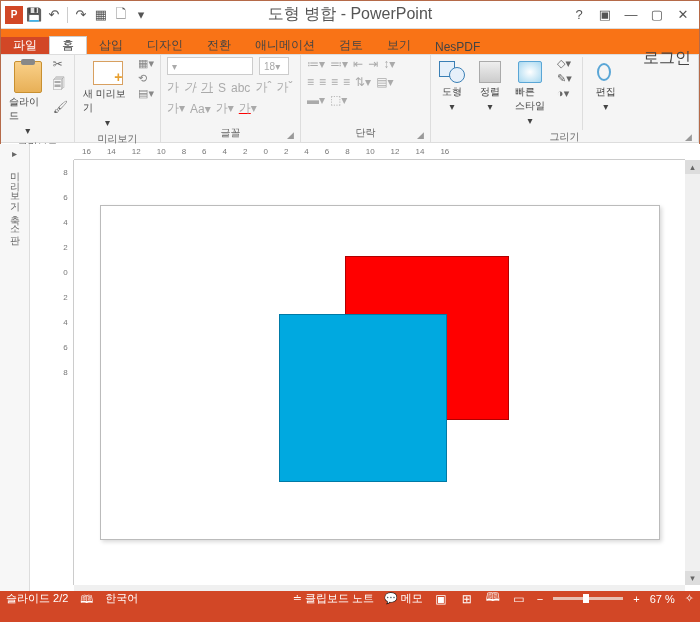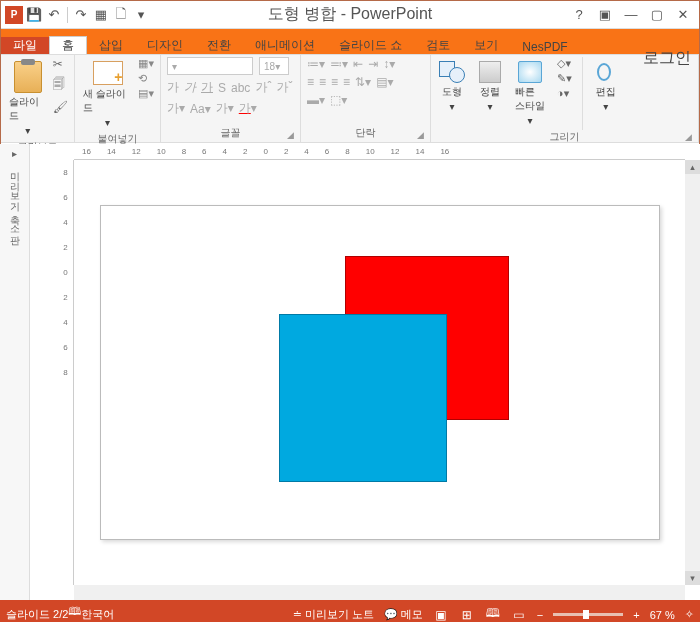--- a/index.html
+++ b/index.html
@@ -47,21 +47,21 @@
 .side-panel { position: absolute; top: 0; left: 0; width: 30px; bottom: 0; background: #f7f7f7; border-right: 1px solid #ddd; display: flex; flex-direction: column; align-items: center; padding-top: 4px; gap: 6px; font-size: 10px; color: #666; }
 .vtxt { writing-mode: vertical-rl; }
 .canvas-wrap { position: absolute; top: 16px; left: 74px; right: 15px; bottom: 15px; background: #fff; display: flex; align-items: center; justify-content: center; }
 .slide { position: relative; width: 560px; height: 335px; background: #fff; border: 1px solid #bbb; box-shadow: 2px 2px 4px rgba(0,0,0,0.15); }
 .shape-red { position: absolute; left: 244px; top: 50px; width: 164px; height: 164px; background: #ff0000; border: 1px solid #b00000; }
 .shape-blue { position: absolute; left: 178px; top: 108px; width: 168px; height: 168px; background: #00a9e0; border: 1px solid #007aa6; }
 .scroll-v { position: absolute; top: 16px; right: 0; width: 15px; bottom: 15px; background: #f0f0f0; }
 .scroll-v .up, .scroll-v .dn { position: absolute; left: 0; right: 0; height: 14px; background: #ddd; text-align: center; font-size: 9px; color: #666; line-height: 14px; }
 .scroll-v .up { top: 0; } .scroll-v .dn { bottom: 0; }
 .scroll-h { position: absolute; left: 74px; right: 15px; bottom: 0; height: 15px; background: #f0f0f0; }
-.status { position: absolute; bottom: 0; left: 0; right: 0; height: 22px; background: #d24726; color: #fff; display: flex; align-items: flex-end; font-size: 11px; padding: 0 6px; }
+.status { position: absolute; bottom: 0; left: 0; right: 0; height: 31px; background: #d24726; color: #fff; display: flex; align-items: flex-start; font-size: 11px; padding: 0 6px; gap: 12px; }
 .status .right { margin-left: auto; display: flex; align-items: center; gap: 10px; }
 .zoom-slider { width: 70px; height: 3px; background: #e8bfb1; position: relative; }
 .zoom-slider::after { content: ""; position: absolute; left: 30px; top: -3px; width: 6px; height: 9px; background: #fff; }
 .vbtn { width: 16px; height: 14px; display: flex; align-items: center; justify-content: center; font-size: 12px; }
 </style>
 </head>
 <body>
 
 <div class="titlebar">
   <div class="qat">
@@ -84,21 +84,20 @@
   </div>
 </div>
 
 <div class="tabs">
   <div class="tab file">파일</div>
   <div class="tab home">홈</div>
   <div class="tab">삽입</div>
   <div class="tab">디자인</div>
   <div class="tab">전환</div>
   <div class="tab">애니메이션</div>
-  <div class="tab">슬라이드 쇼</div>
   <div class="tab">검토</div>
   <div class="tab">보기</div>
   <div class="tab">NesPDF</div>
   <div class="login">로그인</div>
 </div>
 
 <div class="ribbon">
   <div class="group" style="width:74px">
     <div class="grow">
       <div class="bigbtn">
@@ -113,29 +112,29 @@
     </div>
     <div class="glabel">
         <span>클립보드</span>
         <span class="dlg">◢</span>
       </div>
   </div>
   <div class="group" style="width:86px">
     <div class="grow">
       <div class="bigbtn">
         <div class="slide-ico"></div>
-        <span>새 슬라이드</span>▾
+        <span>새 미리보기</span>▾
       </div>
       <div class="mini">
         <span>▦▾</span>
         <span>⟲</span>
         <span>▤▾</span>
       </div>
     </div>
-    <div class="glabel">붙여넣기</div>
+    <div class="glabel">미리보기</div>
   </div>
   <div class="group" style="width:140px">
     <div class="grow" style="flex-direction:column;gap:4px">
       <div class="fontrow">
         <div class="fbox" style="width:86px">▾</div>
         <div class="fbox" style="width:30px"><span>18</span> ▾</div>
       </div>
       <div class="row">
         <span>가</span>
         <span><i>가</i></span>
@@ -263,21 +262,21 @@
     <div class="dn">▾</div>
   </div>
   <div class="scroll-h"></div>
 </div>
 
 <div class="status">
   <span>슬라이드 2/2</span>
   <span>🕮</span>
   <span>한국어</span>
   <div class="right">
-    <span>≐ <span>미리보기 노트</span></span>
+    <span>≐ <span>클립보드 노트</span></span>
     <span>💬 <span>메모</span></span>
     <span class="vbtn">▣</span>
     <span class="vbtn">⊞</span>
     <span class="vbtn">🕮</span>
     <span class="vbtn">▭</span>
     <span>−</span>
     <div class="zoom-slider"></div>
     <span>+</span>
     <span>67 %</span>
     <span>✧</span>

